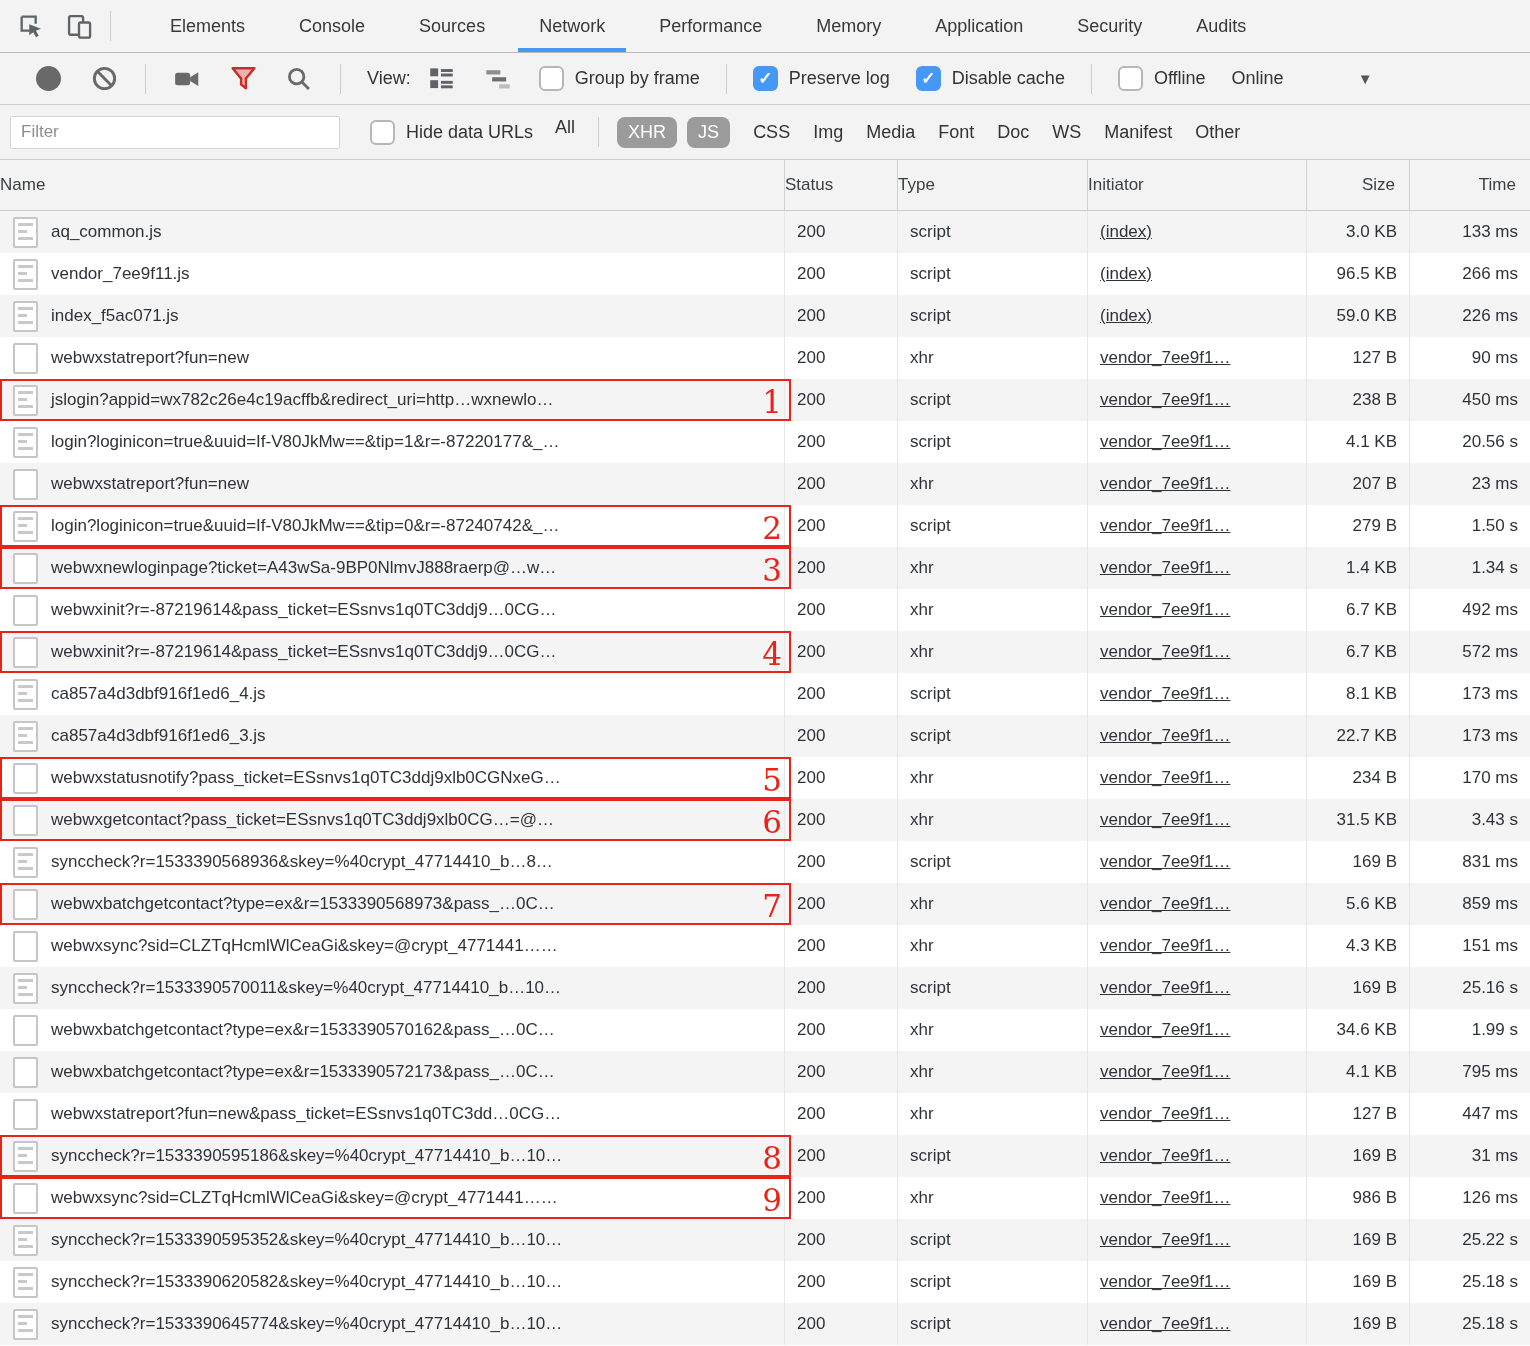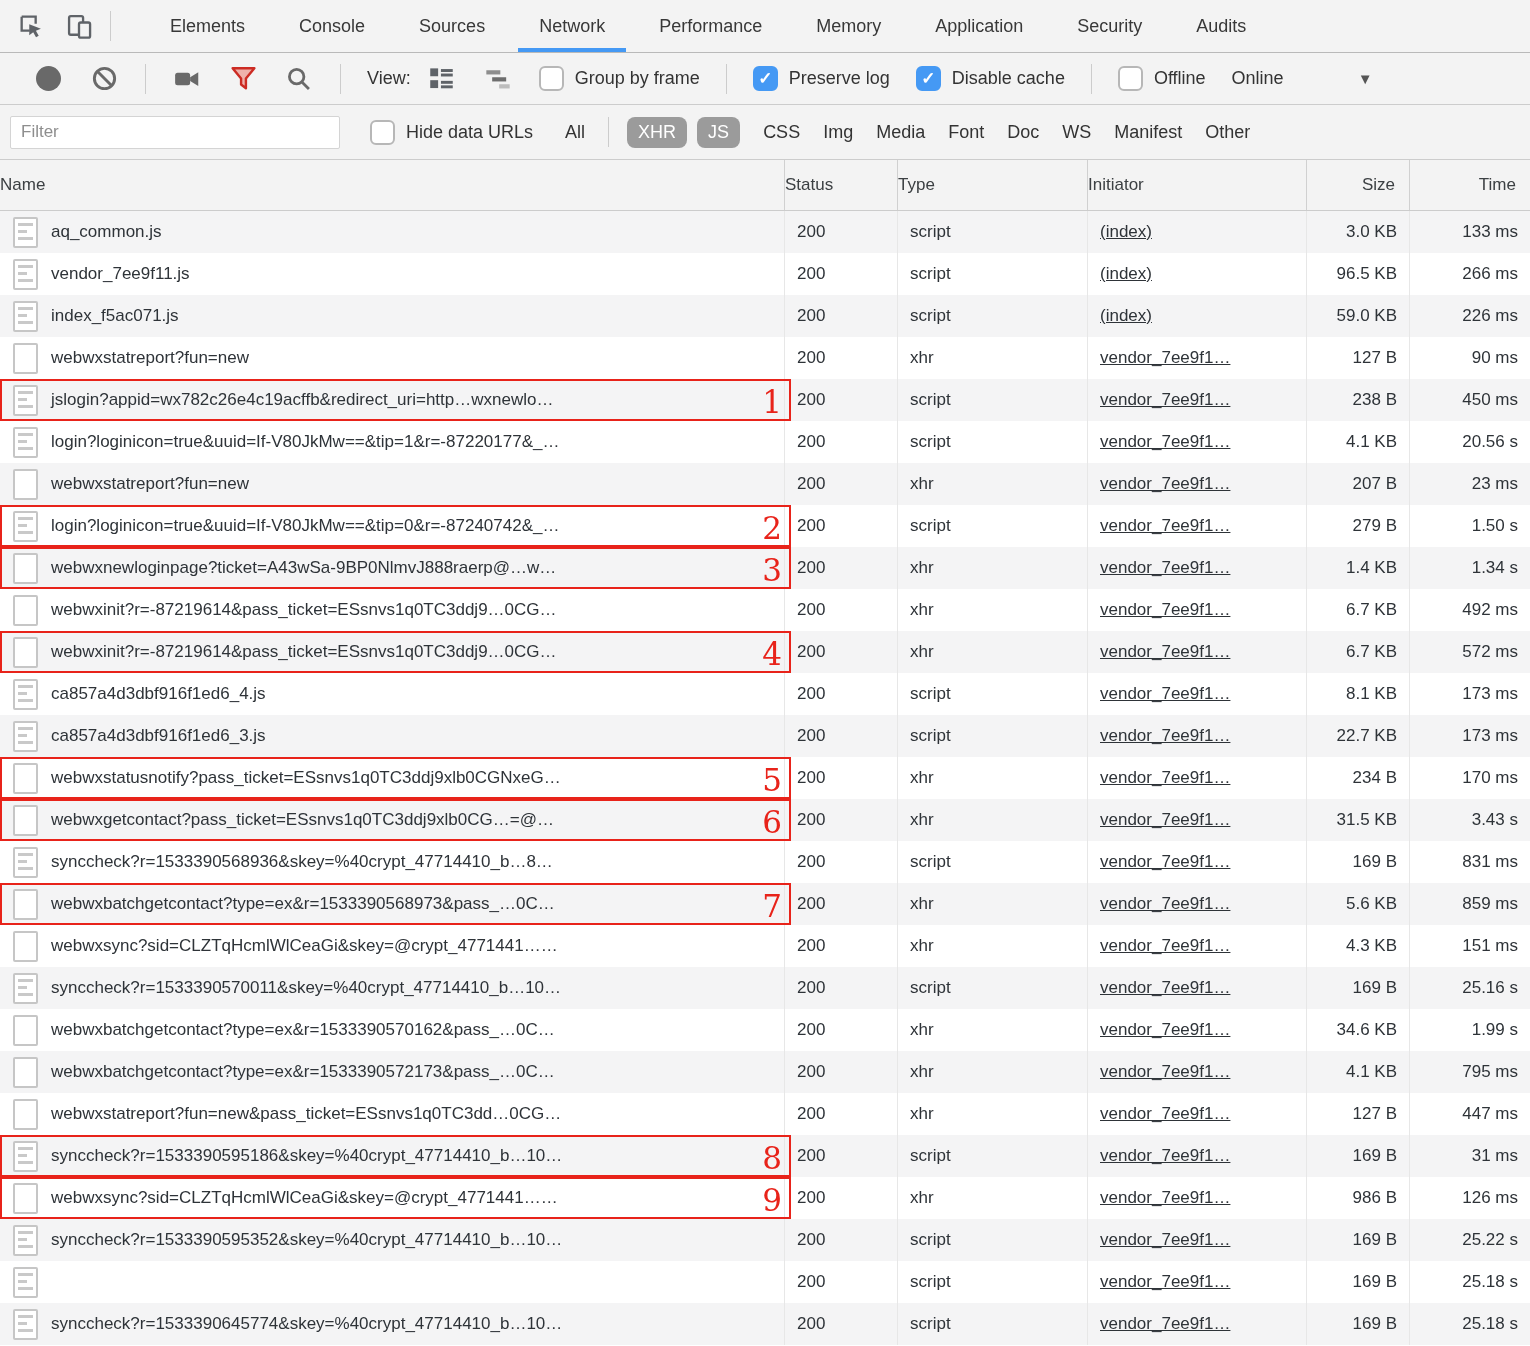--- a/index.html
+++ b/index.html
@@ -51,21 +51,21 @@
   .filterbar {
     height:54px; background:#f3f3f3; border-bottom:1px solid #ccc;
     display:flex; align-items:center; padding-left:10px;
   }
   .filter-input {
     width:330px; height:33px; box-sizing:border-box; border:1px solid #d4d4d4; border-radius:2px;
     font-family:"Liberation Sans",sans-serif; font-size:17px; padding:0 10px; color:#333; background:#fff;
   }
   .filter-input::placeholder { color:#8e8e8e; }
   .filterbar .cbwrap { margin-left:30px; margin-right:0; }
-  .ftypes { display:flex; align-items:center; margin-left:32px; }
+  .ftypes { display:flex; align-items:flex-start; margin-left:22px; }
   .ftype { font-size:18px; color:#333; margin-right:23px; white-space:nowrap; }
   .ftype.pill { background:#9b9b9b; color:#fff; border-radius:8px; padding:5px 11px; margin-right:10px; }
   .ftype.pill + .ftype:not(.pill) { margin-left:13px; }
   .ftypes .vdiv { margin-right:18px; }
 
   
   .ghead {
     display:grid; grid-template-columns:785px 113px 190px 219px 103px 120px;
     height:50px; background:#f3f3f3; border-bottom:1px solid #ccc; align-items:center;
   }
@@ -601,20 +601,21 @@
     <div class="c">script</div>
     <div class="c">
       <span class="ilink">vendor_7ee9f1…</span>
     </div>
     <div class="c num">169 B</div>
     <div class="c num last">25.22 s</div>
   </div>
       <div class="row">
     <div class="c name">
       <span class="doc script"></span>
+      <span class="ntext">synccheck?r=1533390620582&amp;skey=%40crypt_47714410_b…10…</span>
     </div>
     <div class="c">200</div>
     <div class="c">script</div>
     <div class="c">
       <span class="ilink">vendor_7ee9f1…</span>
     </div>
     <div class="c num">169 B</div>
     <div class="c num last">25.18 s</div>
   </div>
       <div class="row odd">

